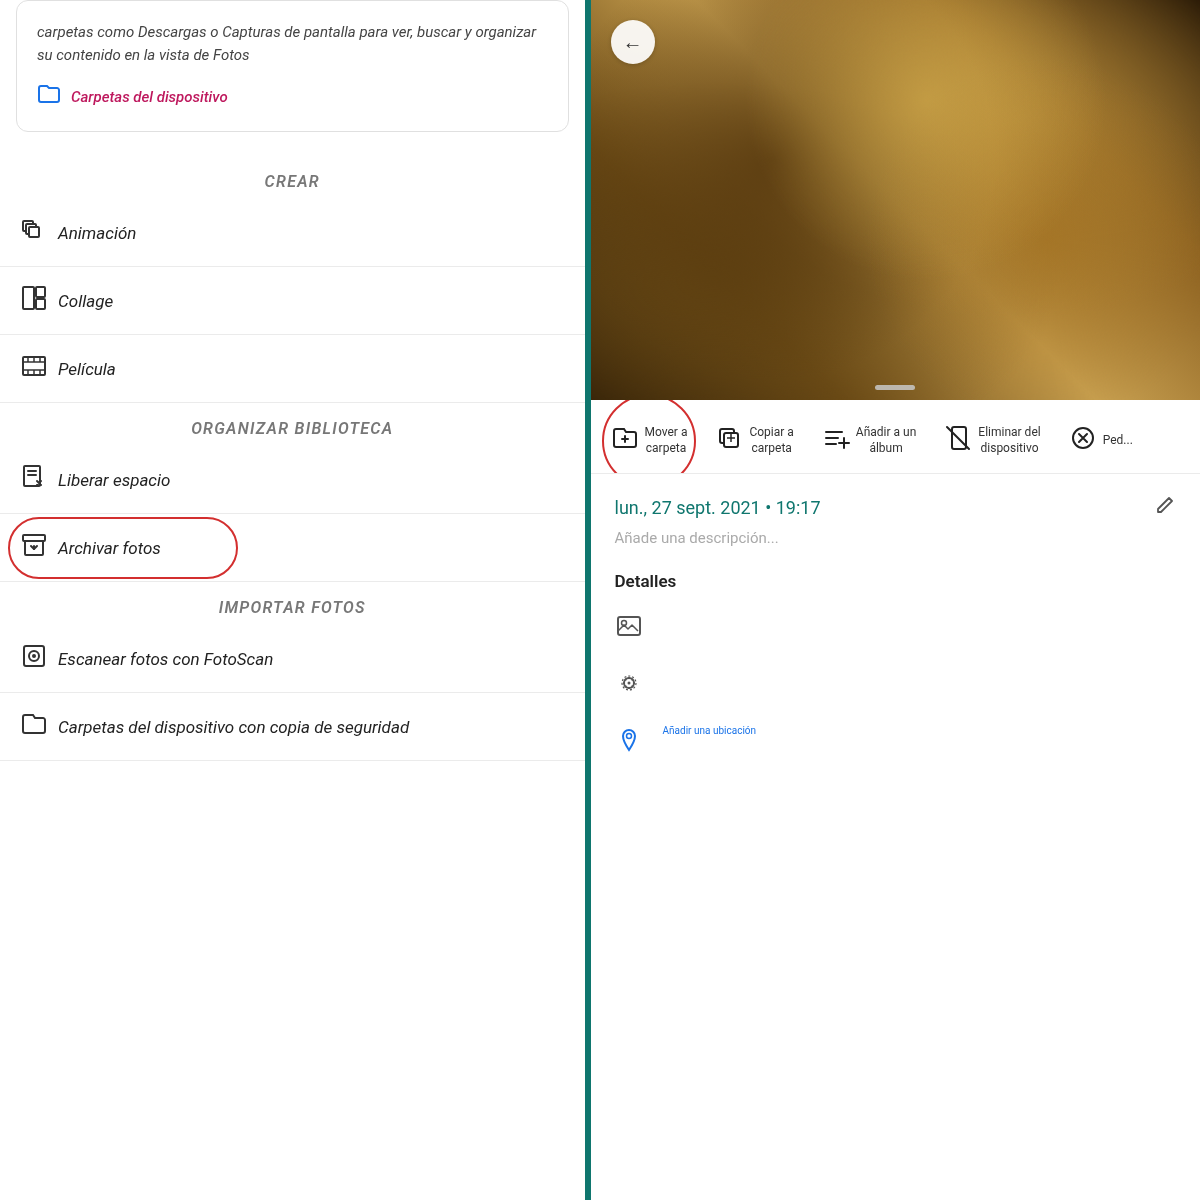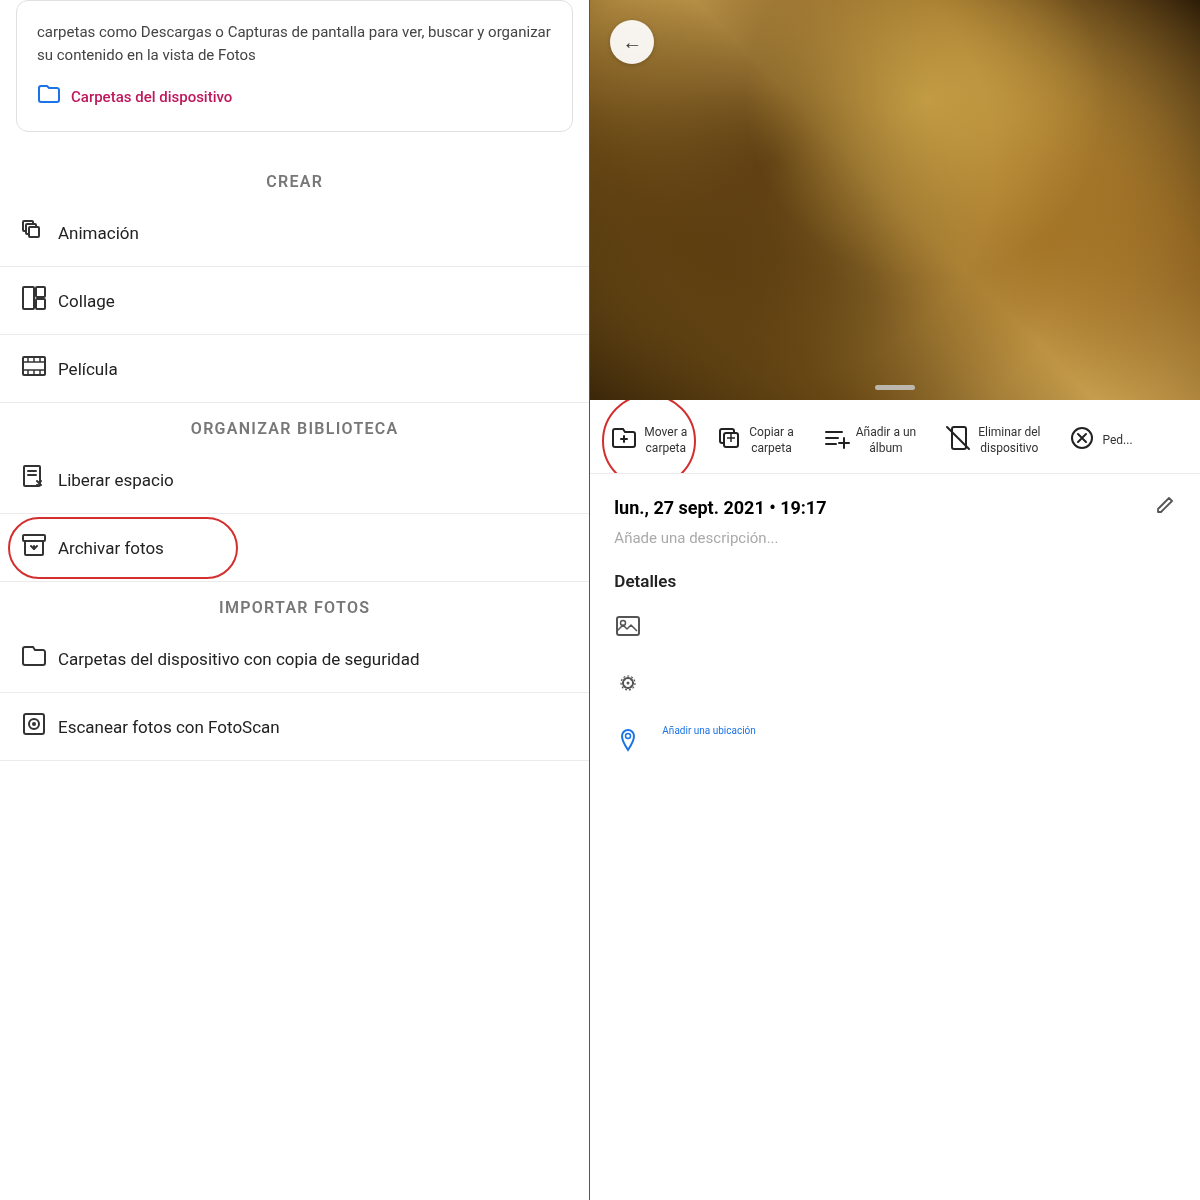--- a/index.html
+++ b/index.html
@@ -11,21 +11,22 @@
       overflow: hidden;
       display: flex;
     }
 
     
     .left-panel {
       width: 639px;
       height: 1200px;
       background: #fff;
       overflow-y: auto;
-      border-right: 1px solid #0f766e;
+      border-right: 6px solid #0f766e;
+      font-style: italic;
     }
 
     .info-card {
       margin: 0 16px 24px 16px;
       padding: 20px;
       border: 1px solid #e0e0e0;
       border-radius: 12px;
       background: #fff;
     }
     .info-card p {
@@ -218,22 +219,22 @@
     }
 
     .photo-date-row {
       display: flex;
       align-items: center;
       justify-content: space-between;
       margin-bottom: 8px;
     }
     .photo-date {
       font-size: 18px;
-      font-weight: 700;
-      color: #000000;
+      font-weight: 400;
+      color: #0f766e;
     }
     .edit-icon {
       font-size: 20px;
       color: #555;
       cursor: pointer;
     }
     .description-placeholder {
       font-size: 15px;
       color: #aaa;
       margin-bottom: 24px;
@@ -353,35 +354,35 @@
       </svg>
     </span>
     <span class="menu-label">Archivar fotos</span>
   </div>
 
   <div class="section-label">IMPORTAR FOTOS</div>
 
   <div class="menu-item">
     <span class="menu-icon">
       <svg width="26" height="26" viewBox="0 0 26 26" fill="none">
-        <path d="M10 4H4C2.9 4 2 4.9 2 6v14c0 1.1.9 2 2 2h18c1.1 0 2-.9 2-2V9c0-1.1-.9-2-2-2h-8l-2-3z" stroke="#333" stroke-width="2" fill="none"></path>
-      </svg>
-    </span>
-    <span class="menu-label">Carpetas del dispositivo con copia de seguridad</span>
-  </div>
-
-  <div class="menu-item">
-    <span class="menu-icon">
-      <svg width="26" height="26" viewBox="0 0 26 26" fill="none">
         <rect x="3" y="3" width="20" height="20" rx="2" stroke="#333" stroke-width="2" fill="none"></rect>
         <circle cx="13" cy="13" r="5" stroke="#333" stroke-width="2" fill="none"></circle>
         <circle cx="13" cy="13" r="2" fill="#333"></circle>
       </svg>
     </span>
     <span class="menu-label">Escanear fotos con FotoScan</span>
+  </div>
+
+  <div class="menu-item">
+    <span class="menu-icon">
+      <svg width="26" height="26" viewBox="0 0 26 26" fill="none">
+        <path d="M10 4H4C2.9 4 2 4.9 2 6v14c0 1.1.9 2 2 2h18c1.1 0 2-.9 2-2V9c0-1.1-.9-2-2-2h-8l-2-3z" stroke="#333" stroke-width="2" fill="none"></path>
+      </svg>
+    </span>
+    <span class="menu-label">Carpetas del dispositivo con copia de seguridad</span>
   </div>
 </div>
 
 <div class="right-panel">
 
   <div class="photo-area">
     <div class="photo-area-inner"></div>
     <div class="back-button">
       <span>←</span>
     </div>

